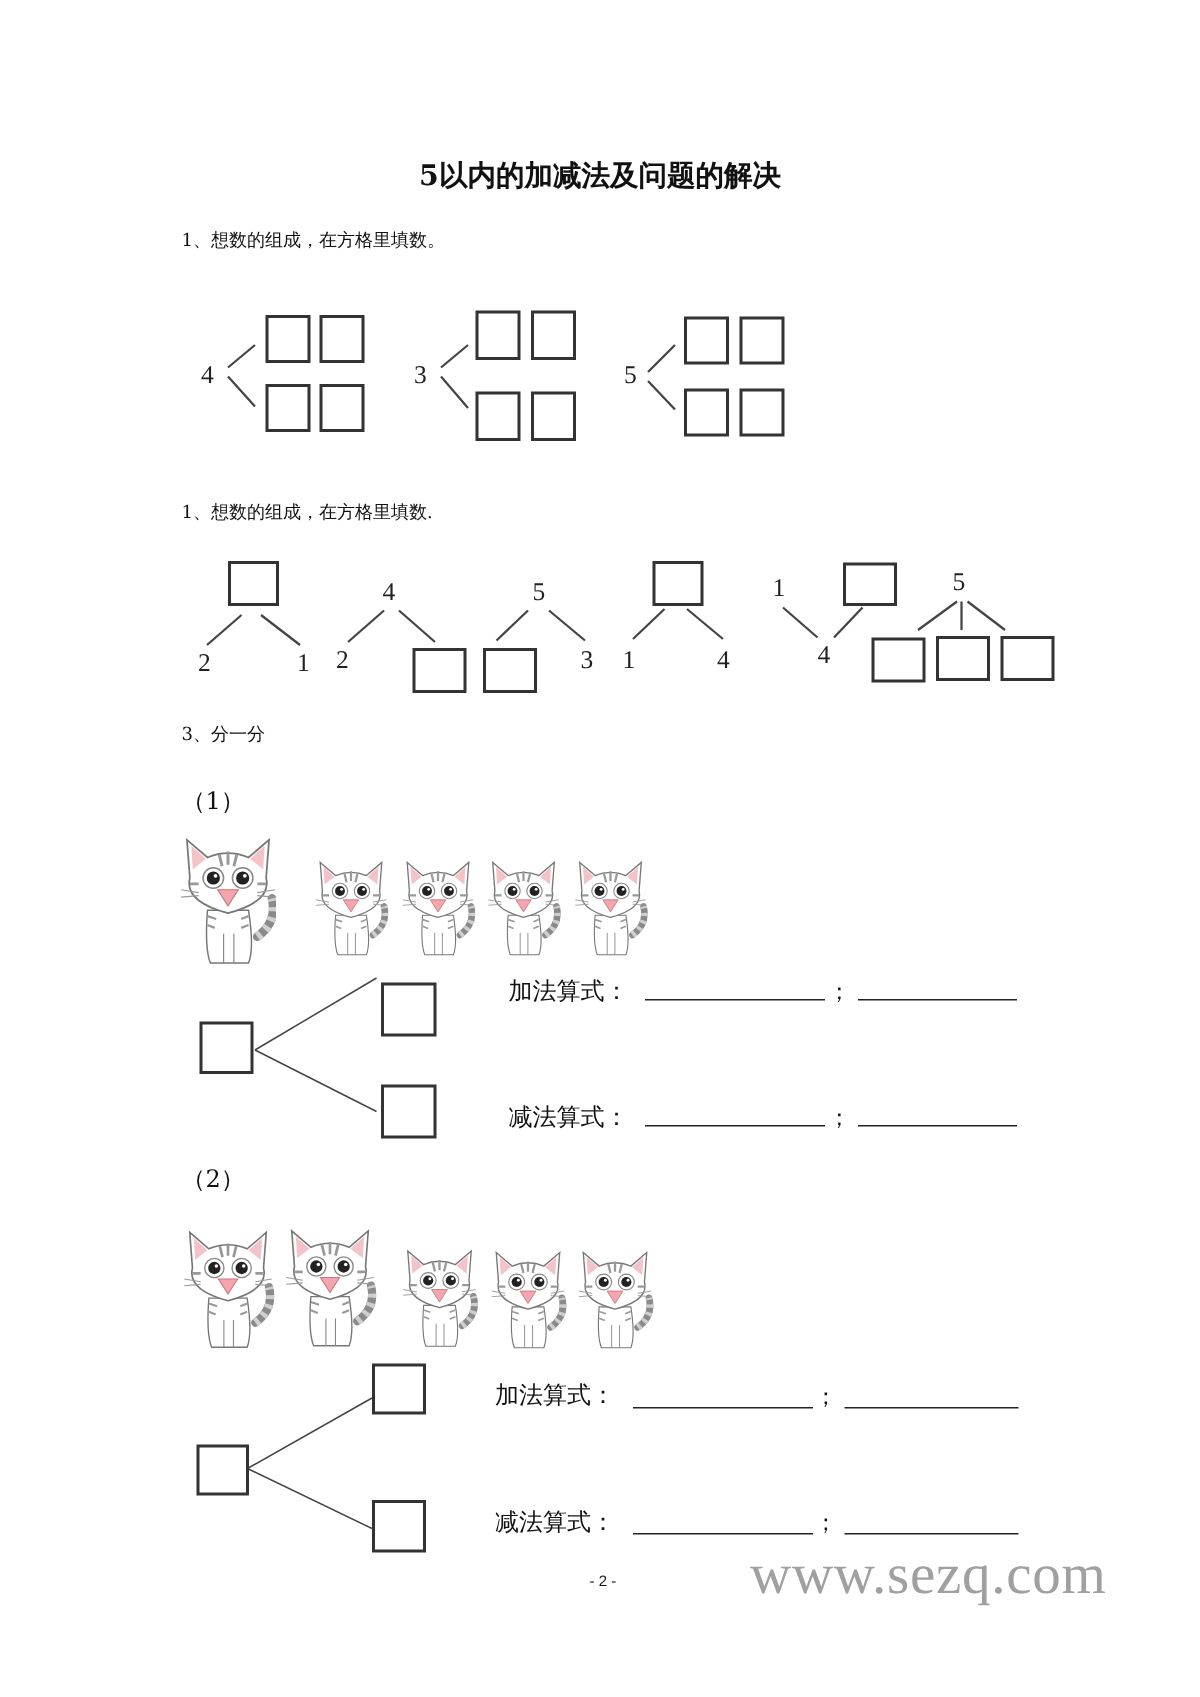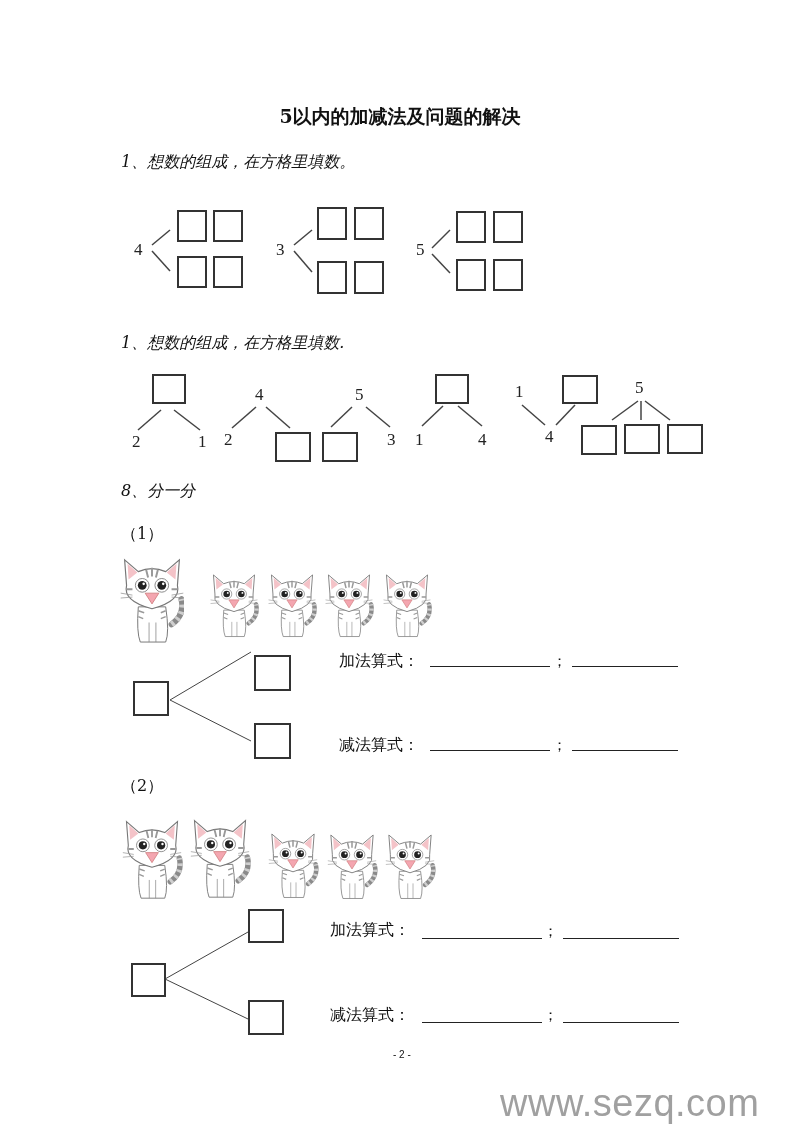--- a/index.html
+++ b/index.html
@@ -1,30 +1,30 @@
 <!DOCTYPE html>
 <html><head>
   <meta charset="utf-8">
   <style>
     html, body { margin: 0; padding: 0; background: #ffffff; }
     body { width: 800px; height: 1131px; position: relative; overflow: hidden;
            font-family: "DejaVu Serif", "Liberation Serif", serif; color: #111; }
     .abs { position: absolute; }
     .title { left: 0; width: 800px; top: 104px; text-align: center; font-size: 19px; font-weight: bold; }
-    .q { font-size: 16px; white-space: nowrap; font-style: italic; }
+    .q { font-size: 12px; white-space: nowrap; }
     .sub { font-size: 16px; white-space: nowrap; }
     .box { position: absolute; border: 2px solid #333; background: #fff; box-sizing: border-box; }
     .num { position: absolute; font-size: 17px; font-family: "Liberation Serif", serif; color: #222; }
     svg.lines { position: absolute; left: 0; top: 0; overflow: visible; }
     .formula-label { position: absolute; font-size: 16px; white-space: nowrap; }
     .blank { position: absolute; border-bottom: 1px solid #222; height: 0; }
     .semi { position: absolute; font-size: 15px; }
     .pagenum { position: absolute; left: 393px; top: 1049px; font-size: 10px; font-family: "Liberation Sans", sans-serif; }
-    .watermark { position: absolute; left: 500px; top: 1082px; font-size: 38px; color: #a0a0a0;
-                 font-family: Liberation Sans, sans-serif; letter-spacing: 0.5px; }
+    .watermark { position: absolute; left: 500px; top: 1028px; font-size: 38px; color: #a0a0a0;
+                 font-family: Liberation Serif, serif; letter-spacing: 0.5px; }
     .cat { position: absolute; }
   </style>
 </head>
 <body>
 
 <svg width="0" height="0" style="position:absolute">
   <defs>
     <g id="cat-shape">
 
       <path d="M52 70 Q66 60 62 44" stroke="#8a8a8a" stroke-width="6" fill="none" stroke-linecap="round"></path>
@@ -151,21 +151,21 @@
   <span class="num" style="left:545px; top:427px;">4</span>
 </div>
 
 <div>
   <span class="num" style="left:635px; top:378px;">5</span>
   <div class="box" style="left:581px; top:425px; width:36px; height:30px;"></div>
   <div class="box" style="left:624px; top:424px; width:36px; height:30px;"></div>
   <div class="box" style="left:667px; top:424px; width:36px; height:30px;"></div>
 </div>
 
-<div class="abs q" style="left:121px; top:481px;">8、分一分</div>
+<div class="abs q" style="left:121px; top:481px;">3、分一分</div>
 
 <div class="abs sub" style="left:121px; top:524px;">（1）</div>
 
 <div>
   <svg class="cat" style="left:120px; top:556px;" width="64" height="88" viewBox="0 0 64 90">
       <use href="#cat-shape"></use>
     </svg>
   <svg class="cat" style="left:209px; top:572px;" width="50" height="66" viewBox="0 0 64 90">
       <use href="#cat-shape"></use>
     </svg>

